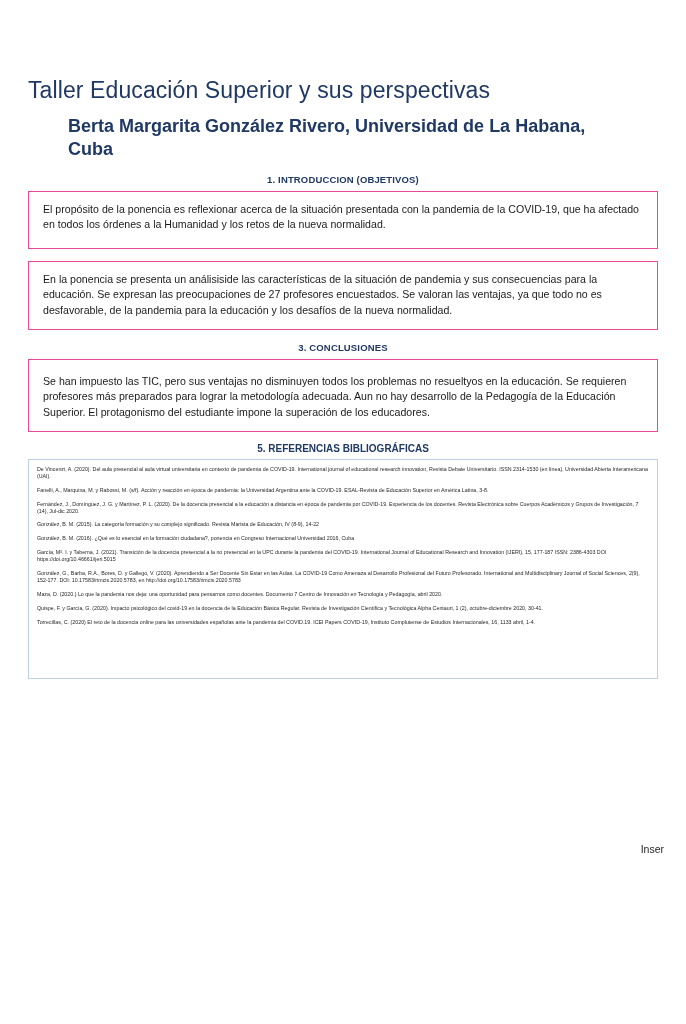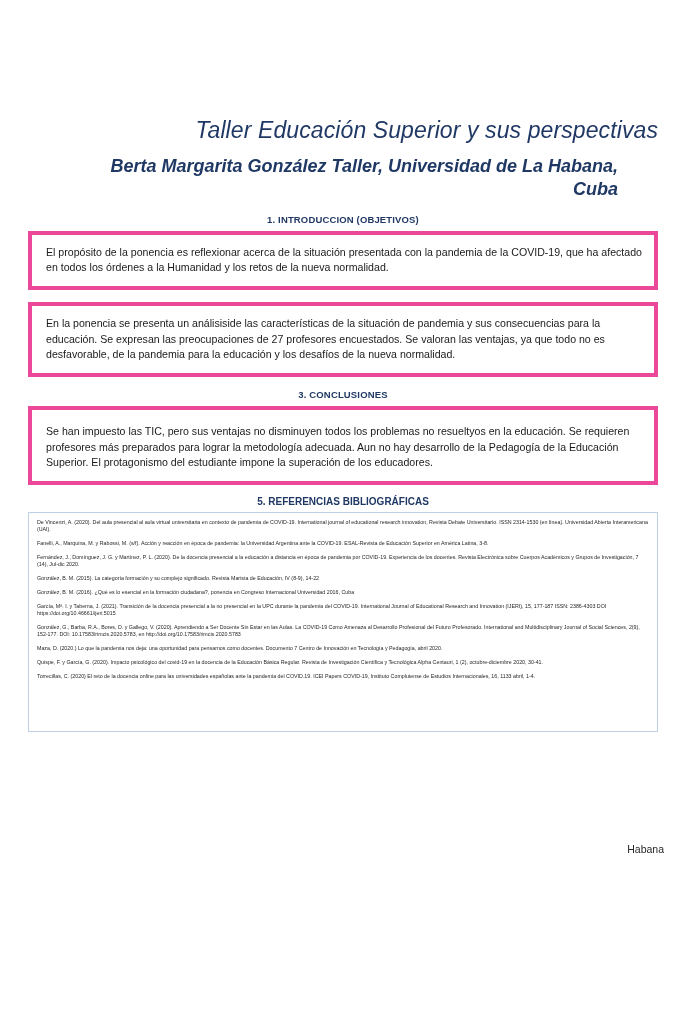--- a/index.html
+++ b/index.html
@@ -20,23 +20,22 @@
     left: 0;
     top: 0;
     width: 686px;
     height: 1024px;
     box-sizing: border-box;
     padding: 0 28px;
   }
 
   
   .header {
-    padding-top: 116px;
-    text-align: right;
-    font-style: italic;
+    padding-top: 76px;
+    text-align: left;
   }
   .main-title {
     font-size: 23px;
     font-weight: 400;
     color: #1f3864;
     line-height: 1.25;
     margin: 0 0 10px 0;
     letter-spacing: 0.1px;
   }
   .subtitle {
@@ -60,21 +59,21 @@
   }
   .section-heading {
     text-align: center;
     font-size: 9.5px;
     font-weight: 700;
     color: #1f3864;
     margin: 8px 0 6px 0;
     letter-spacing: 0.15px;
   }
   .section-box {
-    border: 4px solid #ec4899;
+    border: 1px solid #ec4899;
     box-sizing: border-box;
     background: #ffffff;
     padding: 10px 12px 10px 14px;
   }
   .section-box p {
     margin: 0;
     font-size: 10.6px;
     line-height: 1.48;
     color: #1a1a1a;
     text-align: left;
@@ -120,21 +119,21 @@
     font-family: "Liberation Sans", sans-serif;
   }
 </style>
 </head>
 <body>
 
 <div class="poster">
 
   <div class="header">
     <h1 class="main-title">Taller Educación Superior y sus perspectivas</h1>
-    <div class="authors">Berta Margarita González Taller, Universidad de La Habana, Cuba</div>
+    <div class="authors">Berta Margarita González Rivero, Universidad de La Habana, Cuba</div>
   </div>
 
   <div class="section">
     <div class="section-heading">1. INTRODUCCION (OBJETIVOS)</div>
     <div class="section-box" id="box-intro">
       <p>El propósito de la ponencia es  reflexionar acerca de la situación presentada con la pandemia de la COVID-19, que ha afectado en todos los órdenes a la Humanidad y los retos de la nueva normalidad.</p>
     </div>
   </div>
 
   <div class="section">
@@ -159,15 +158,15 @@
       <p class="ref-item">González, B. M. (2015). La categoría formación y su complejo significado. Revista Marista de Educación, IV (8-9), 14-22</p>
       <p class="ref-item">González, B. M. (2016). ¿Qué es lo esencial en la formación ciudadana?, ponencia en Congreso Internacional Universidad 2016, Cuba</p>
       <p class="ref-item">García, Mª. I. y Taberna, J. (2021). Transición de la docencia presencial a la no presencial en la UPC durante la pandemia del COVID-19. International Journal of Educational Research and Innovation (IJERI), 15, 177-187 ISSN: 2386-4303 DOI https://doi.org/10.46661/ijeri.5015</p>
       <p class="ref-item">González, G., Barba, R.A., Bores, D. y Gallego, V. (2020). Aprendiendo a Ser Docente Sin Estar en las Aulas. La COVID-19 Como Amenaza al Desarrollo Profesional del Futuro Profesorado. International and Multidisciplinary Journal of Social Sciences, 2(9), 152-177. DOI: 10.17583/rimcis.2020.5783, en http://doi.org/10.17583/rimcis.2020.5783</p>
       <p class="ref-item">Maza, D. (2020.) Lo que la pandemia nos deja: una oportunidad para pensarnos como docentes. Documento 7 Centro de Innovación en Tecnología y Pedagogía, abril 2020.</p>
       <p class="ref-item">Quispe, F. y García, G. (2020). Impacto psicológico del covid-19 en la docencia de la Educación Básica Regular. Revista de Investigación Científica y Tecnológica Alpha Centauri, 1 (2), octubre-diciembre 2020, 30-41.</p>
       <p class="ref-item">Torrecillas, C. (2020) El reto de la docencia online para las universidades españolas ante la pandemia del COVID.19. ICEI Papers COVID-19, Instituto Complutense de Estudios Internacionales, 16, 1133 abril, 1-4.</p>
     </div>
   </div>
 
-  <div class="footer-note">Habana</div>
+  <div class="footer-note">Inser</div>
 
 </div>
 
 </body></html>

